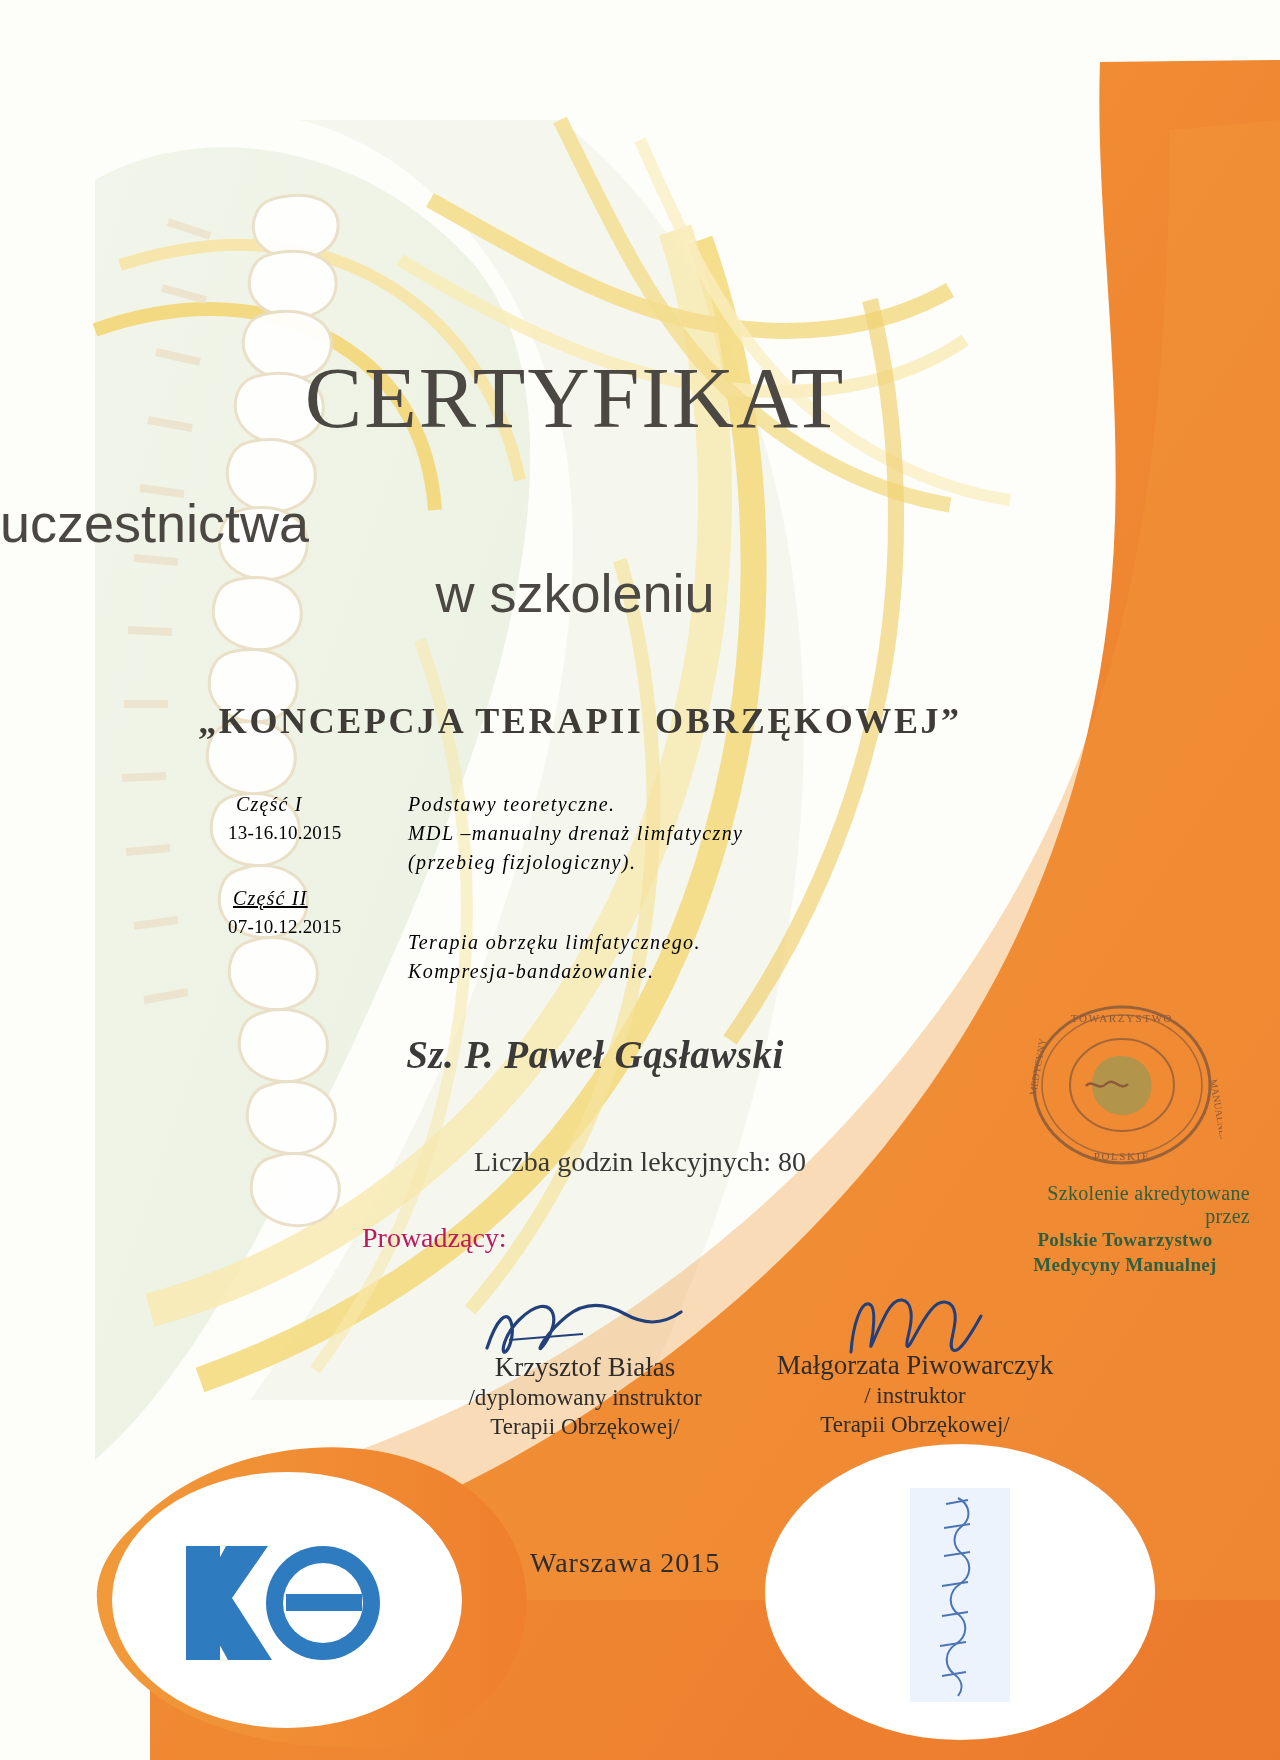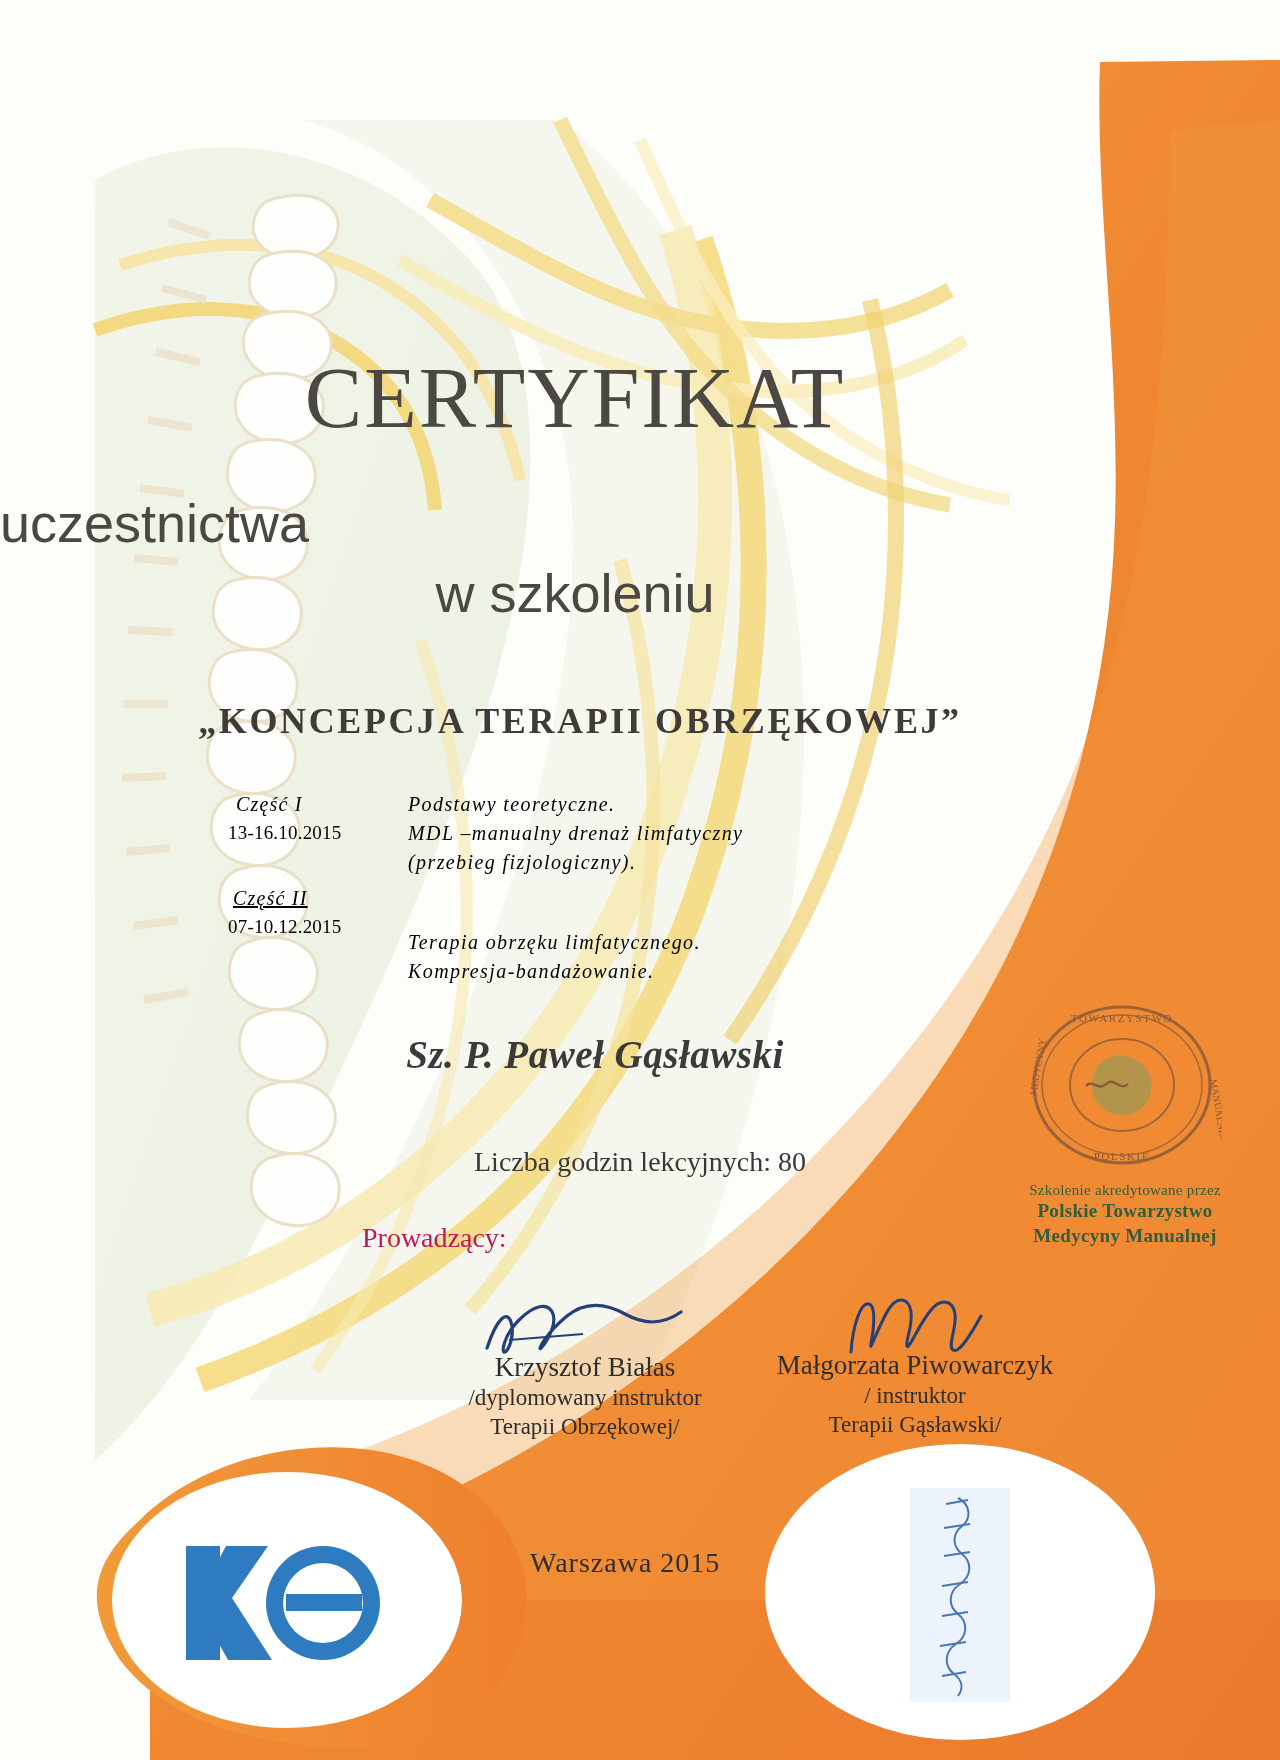--- a/index.html
+++ b/index.html
@@ -193,22 +193,23 @@
   .accred-text {
     position: absolute;
     top: 1182px;
     left: 1000px;
     width: 250px;
     text-align: center;
     color: #2f5f3f;
     font-family: "Liberation Serif", serif;
   }
   .accred-line1 {
-    font-size: 15px;
+    font-size: 20px;
     letter-spacing: 0.3px;
+    text-align: right;
   }
   .accred-line2 {
     font-size: 19px;
     font-weight: bold;
     letter-spacing: 0.3px;
     line-height: 1.3;
     white-space: pre-line;
   }
 
   
@@ -367,21 +368,21 @@
     </div>
 
     <div class="sig-block" style="top:1294px; left:755px; width:320px;">
       <svg width="160" height="64" viewBox="0 0 160 64" style="display:block;margin:0 auto -8px;">
         <path d="M16,58 C18,30 26,8 34,10 C42,12 38,40 36,50 C34,60 42,36 52,18
                  C62,0 74,4 76,18 C78,32 70,48 72,52 C74,56 84,30 96,16
                  C106,4 118,6 120,20 C122,34 112,52 118,56 C124,60 136,40 146,22" fill="none" stroke="#23407a" stroke-width="3" stroke-linecap="round"></path>
       </svg>
       <div class="sig-name">Małgorzata Piwowarczyk</div>
       <div class="sig-role">/ instruktor
-Terapii Gąsławski/</div>
+Terapii Obrzękowej/</div>
     </div>
 
     <div class="place-year">Warszawa  2015</div>
 
     <svg class="stamp" viewBox="0 0 200 170">
       <g stroke="#8a5a3b" fill="none">
         <ellipse cx="100" cy="85" rx="88" ry="78" stroke-width="3" opacity="0.85"></ellipse>
         <ellipse cx="100" cy="85" rx="80" ry="70" stroke-width="1.6" opacity="0.7"></ellipse>
         <ellipse cx="100" cy="85" rx="52" ry="46" stroke-width="2" opacity="0.75"></ellipse>
       </g>

